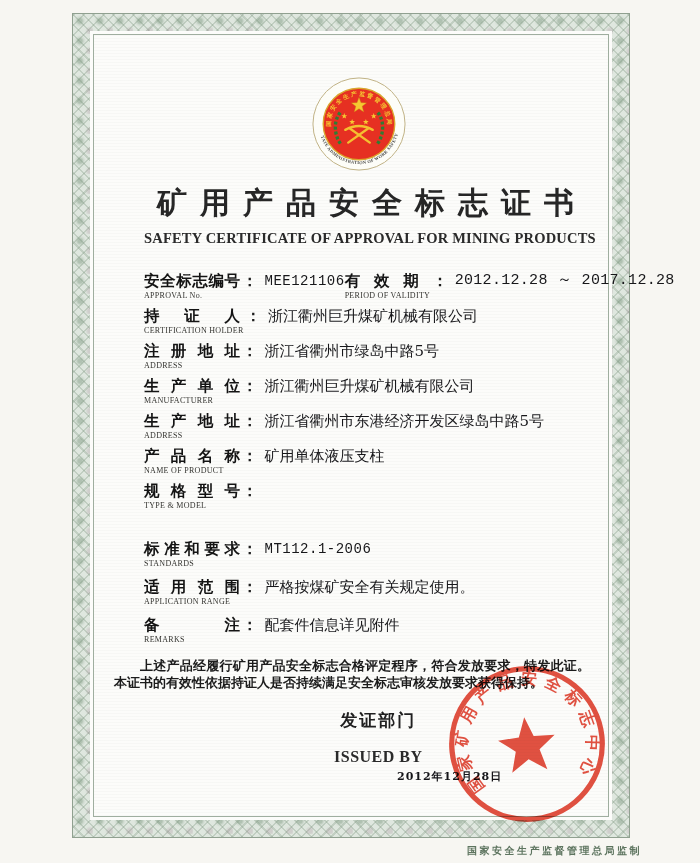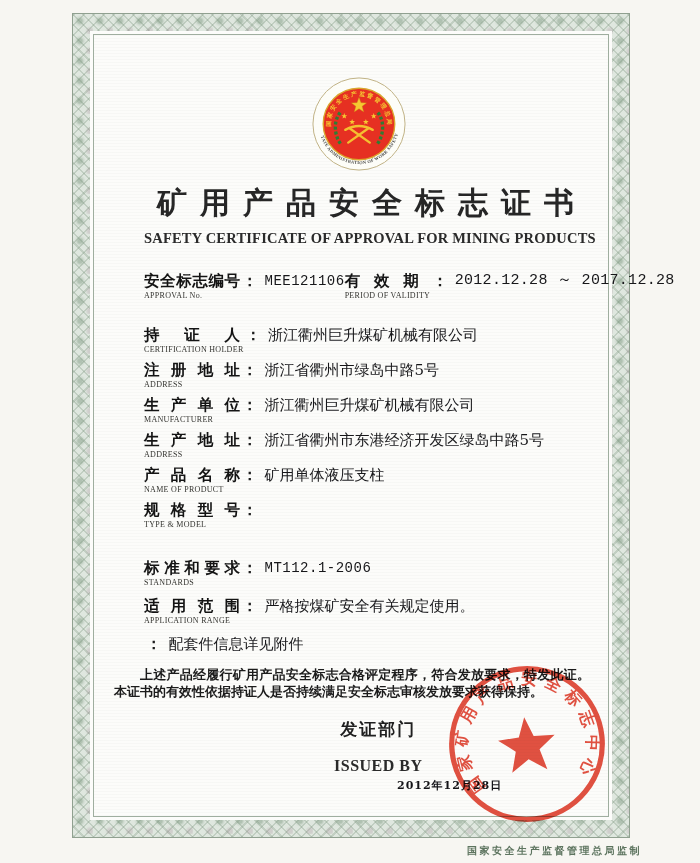--- a/index.html
+++ b/index.html
@@ -59,21 +59,21 @@
   .val {
     font-size:15px; line-height:20px; color:#17171a; padding-left:5px;
     font-family:"DejaVu Serif", serif; white-space:nowrap;
   }
   .val.mono { font-family:"Liberation Mono", monospace; font-size:14px; letter-spacing:.5px; }
   .val.mono-sm { font-family:"Liberation Mono", monospace; font-size:15px; letter-spacing:.3px; }
   .row-two { display:flex; margin-bottom:2px; }
   .row-two .g1 { display:flex; width:278px; }
   .row-two .g2 { display:flex; }
   .row-two .lab-zh.validity { width:74px; }
-  .holder-row { margin-top:24px; }
+  .holder-row { margin-top:5px; }
   .standards-row { margin-top:28px; }
   .wide-gap { margin-bottom:8px; }
   
   .declaration {
     margin:12px -16px 0 -30px;
     font-size:13px; font-weight:bold; line-height:17px; color:#1c1c1c;
     font-family:"DejaVu Serif", serif;
     text-indent:2em; text-align:justify;
   }
   
@@ -224,20 +224,24 @@
       <div class="field wide-gap">
         <span class="labwrap">
           <span class="lab-zh">适用范围</span>
           <span class="lab-en">APPLICATION RANGE</span>
         </span>
         <span class="colon">：</span>
         <span class="val">严格按煤矿安全有关规定使用。</span>
       </div>
 
       <div class="field wide-gap">
+        <span class="labwrap">
+          <span class="lab-zh">备注</span>
+          <span class="lab-en">REMARKS</span>
+        </span>
         <span class="colon">：</span>
         <span class="val">配套件信息详见附件</span>
       </div>
     </div>
 
     <div class="declaration">上述产品经履行矿用产品安全标志合格评定程序，符合发放要求，特发此证。本证书的有效性依据持证人是否持续满足安全标志审核发放要求获得保持。</div>
 
     <div>
       <div class="issuer">
         <div class="issuer-zh">发证部门</div>

